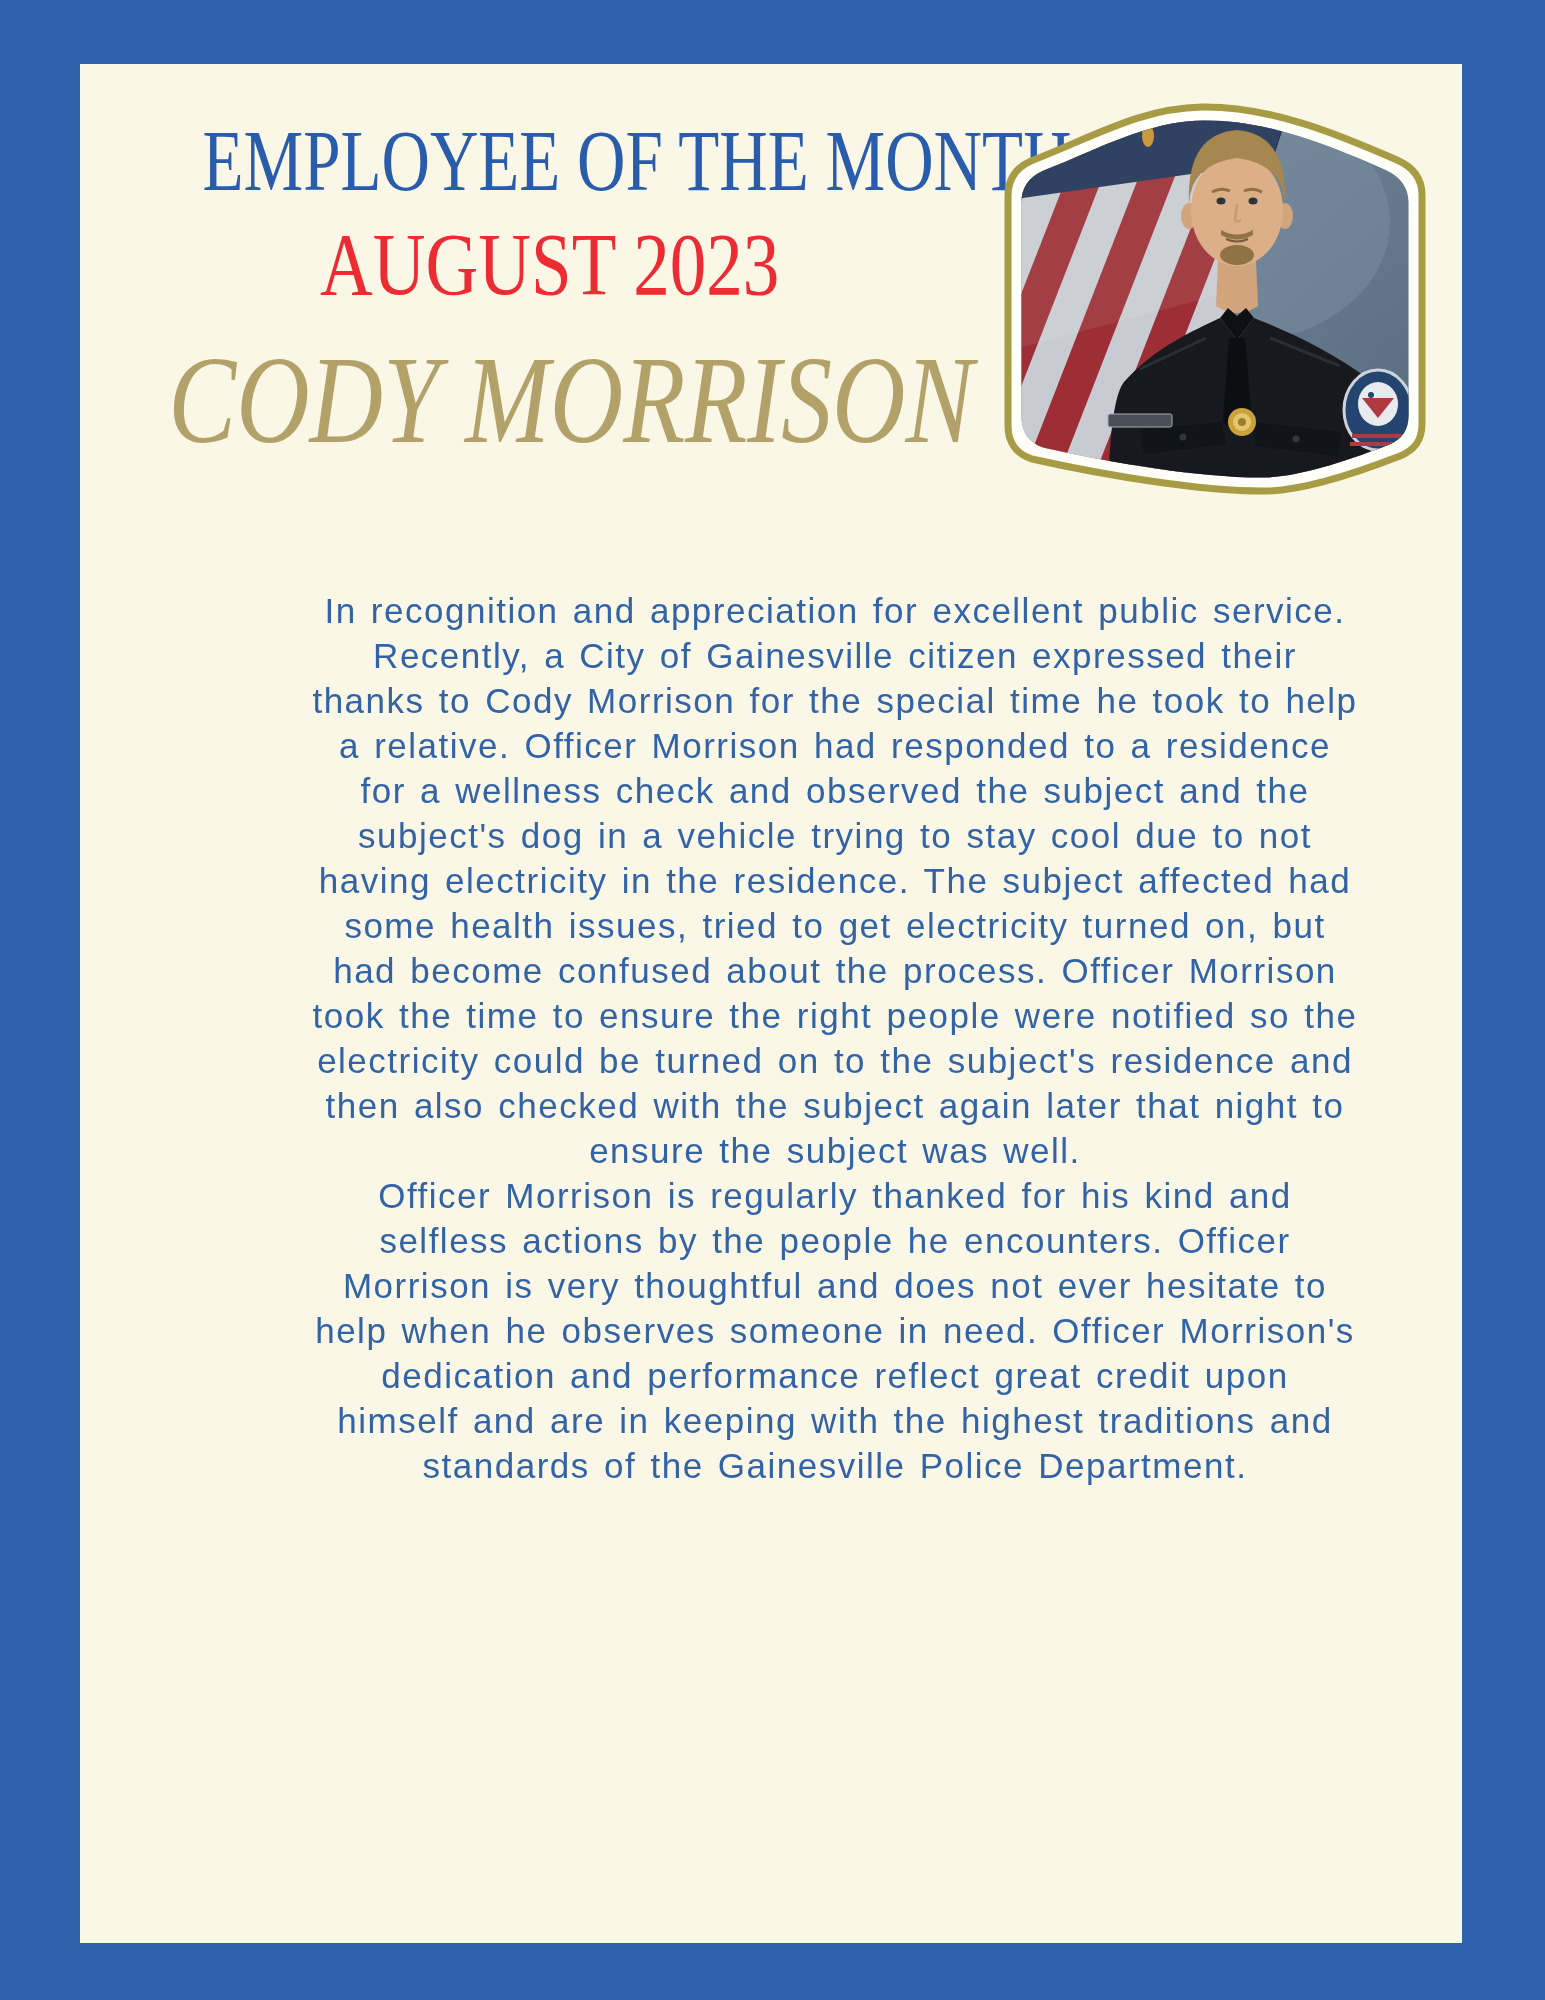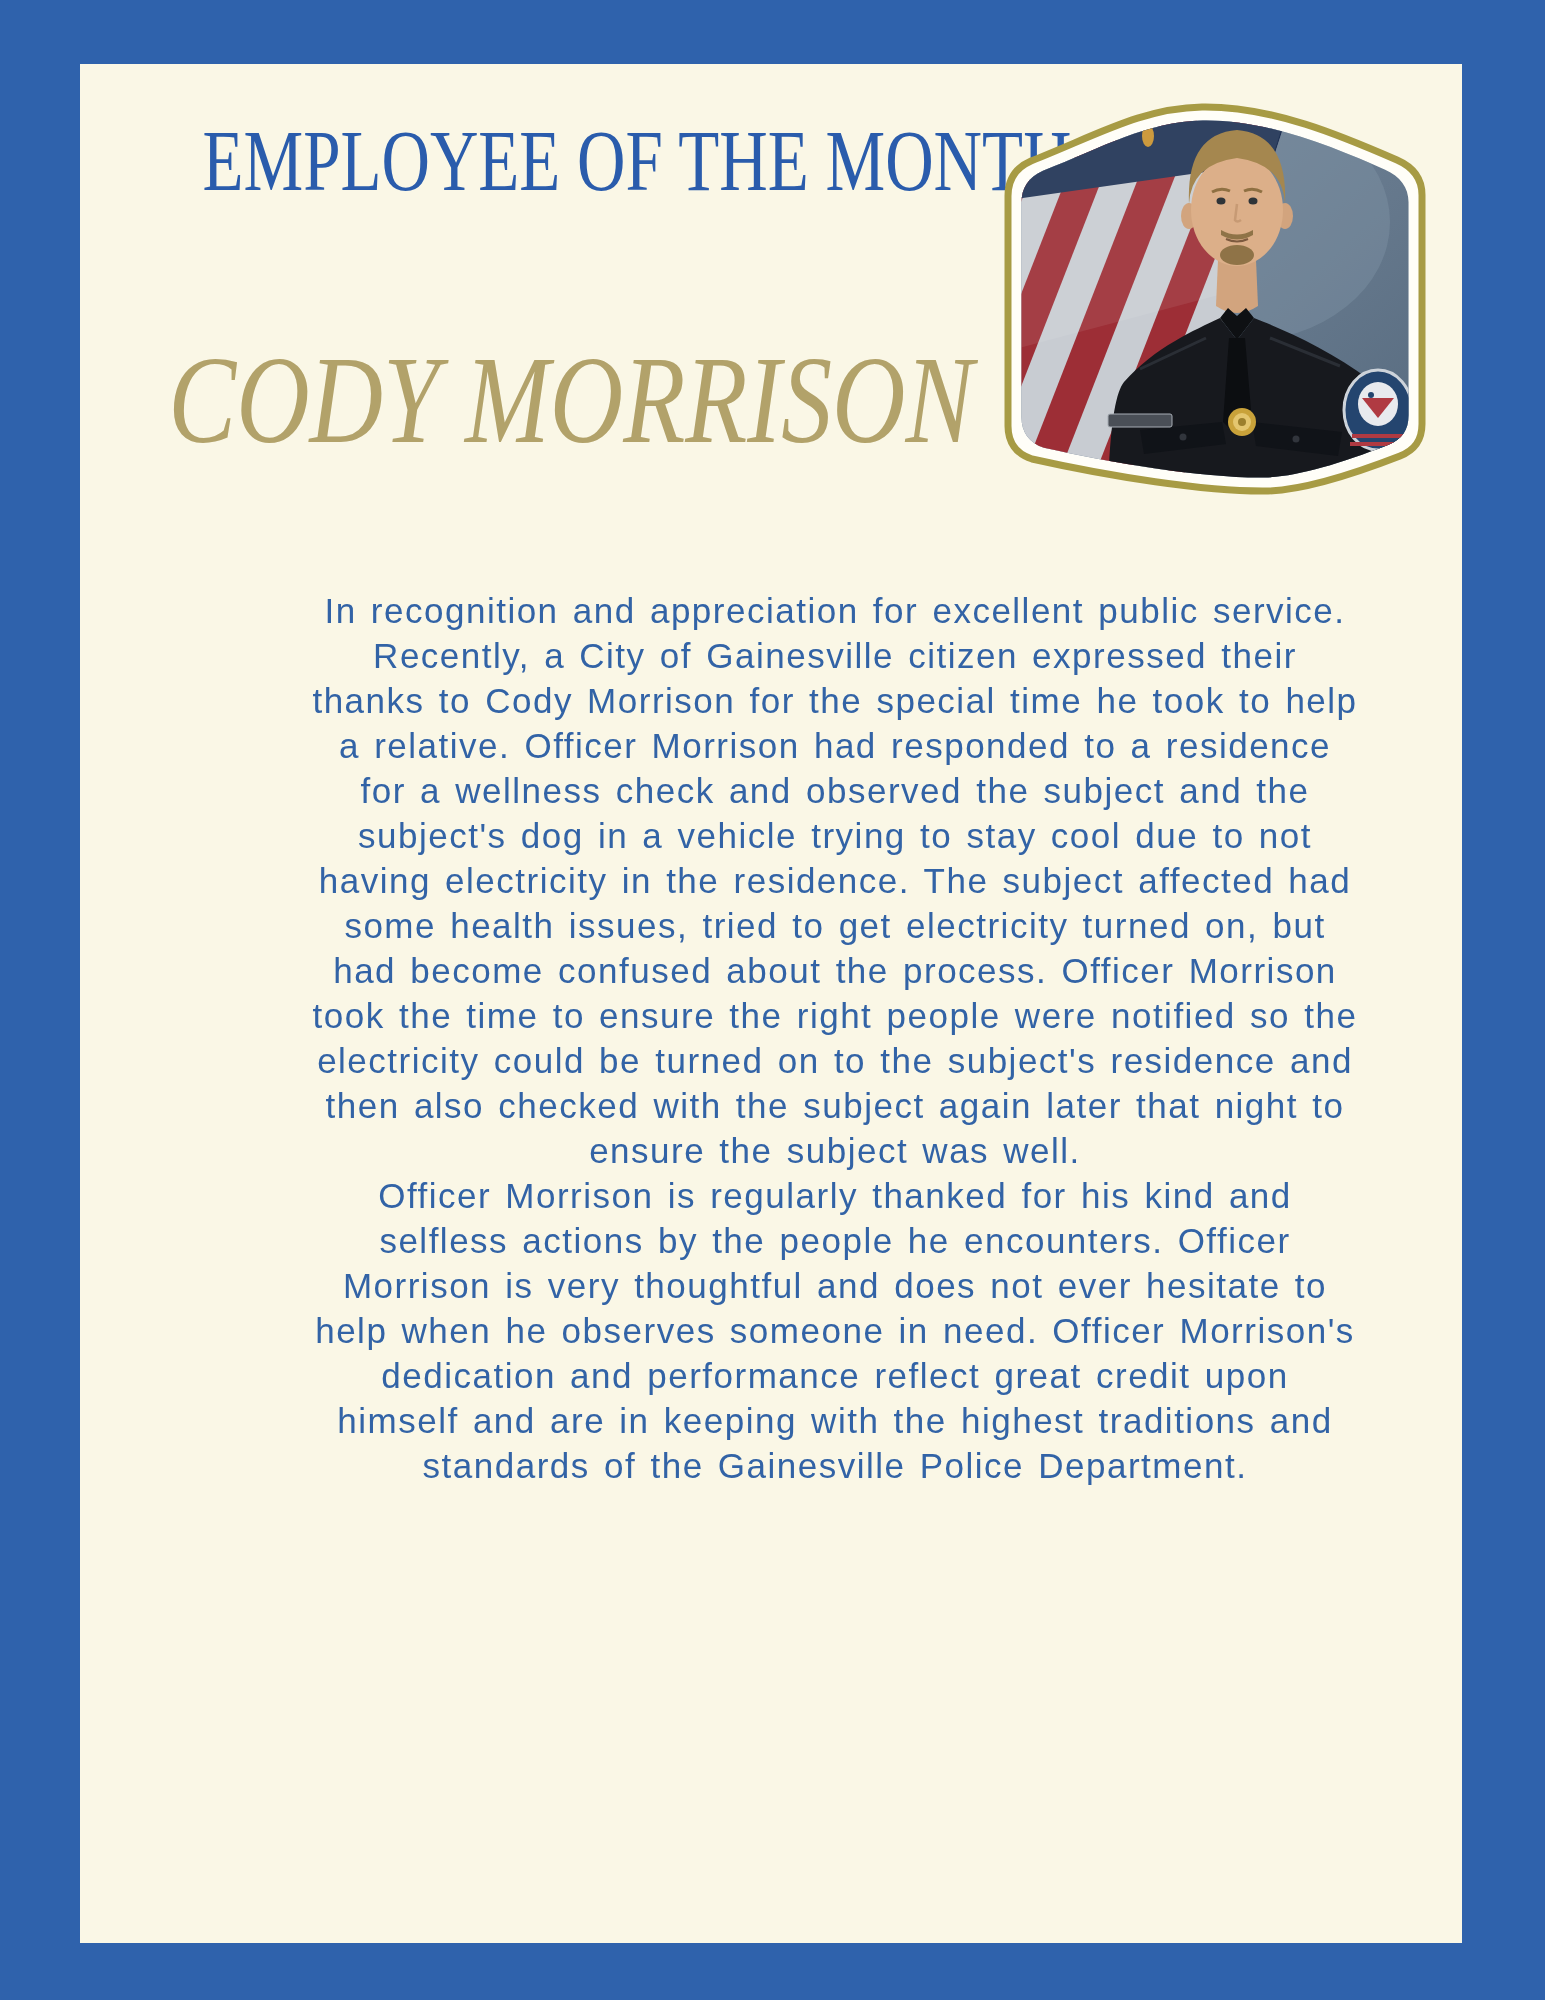--- a/index.html
+++ b/index.html
@@ -55,20 +55,23 @@
 </head>
 <body>
 
 <div class="poster">
   <div class="inner"></div>
 
   <div class="hline h-title">
     <span class="sq">EMPLOYEE OF THE MONTH</span>
   </div>
 
+  <div class="hline h-subtitle">
+    <span class="sq">AUGUST 2023</span>
+  </div>
 
   <div class="hline h-name">
     <span class="sq">CODY MORRISON</span>
   </div>
 
   <div class="photo-wrap">
     <svg width="448" height="412" viewBox="0 0 448 412" role="img">
       <defs>
         <linearGradient id="bgGrad" x1="0" y1="0" x2="1" y2="1">
           <stop offset="0" stop-color="#7A8DA0"></stop>

